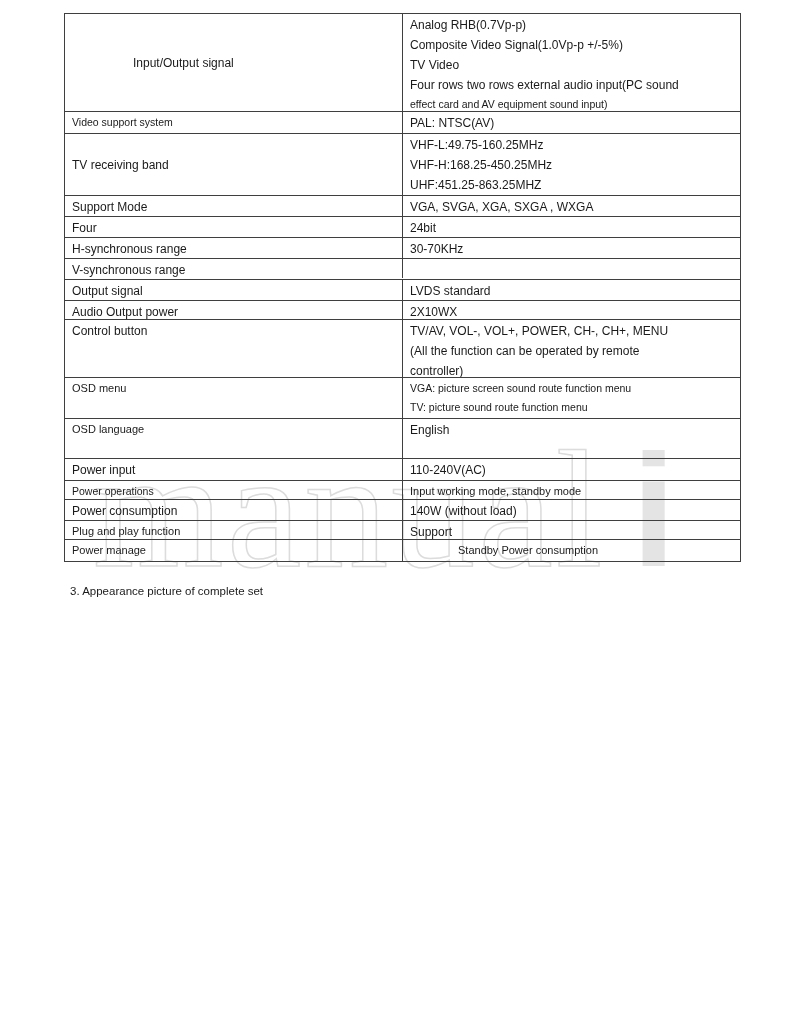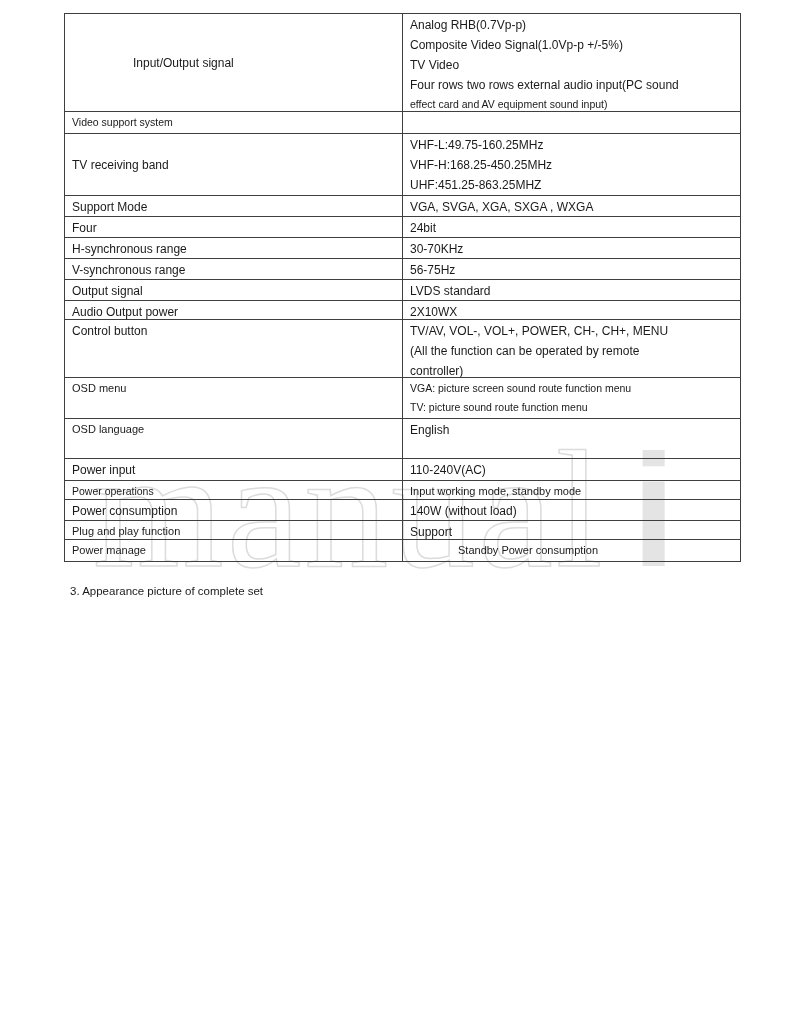--- a/index.html
+++ b/index.html
@@ -113,20 +113,23 @@
           <div class="ln sz-n">Composite Video Signal(1.0Vp-p +/-5%)</div>
           <div class="ln sz-n">TV Video</div>
           <div class="ln sz-n">Four rows two rows external audio input(PC sound</div>
           <div class="ln sz-s">effect card and AV equipment sound input)</div>
         </div>
       </div>
       <div class="row" style="height: 22px;">
         <div class="cell label">
           <div class="ln sz-s">Video support system</div>
         </div>
+        <div class="cell value">
+          <div class="ln sz-n">PAL: NTSC(AV)</div>
+        </div>
       </div>
       <div class="row" style="height: 62px;">
         <div class="cell label v-center">
           <div class="ln sz-n">TV receiving band</div>
         </div>
         <div class="cell value">
           <div class="ln sz-n">VHF-L:49.75-160.25MHz</div>
           <div class="ln sz-n">VHF-H:168.25-450.25MHz</div>
           <div class="ln sz-n">UHF:451.25-863.25MHZ</div>
         </div>
@@ -148,21 +151,21 @@
         </div>
       </div>
       <div class="row" style="height: 21px;">
         <div class="cell label">
           <div class="ln sz-n">H-synchronous range</div>
         </div>
         <div class="cell value">
           <div class="ln sz-n">30-70KHz</div>
         </div>
       </div>
-      <div class="row" style="height: 21px;">
+      <div class="row" style="height: 21px; flex-direction: column;">
         <div class="cell label">
           <div class="ln sz-n">V-synchronous range</div>
         </div>
         <div class="cell value">
           <div class="ln sz-n">56-75Hz</div>
         </div>
       </div>
       <div class="row" style="height: 21px;">
         <div class="cell label">
           <div class="ln sz-n">Output signal</div>

